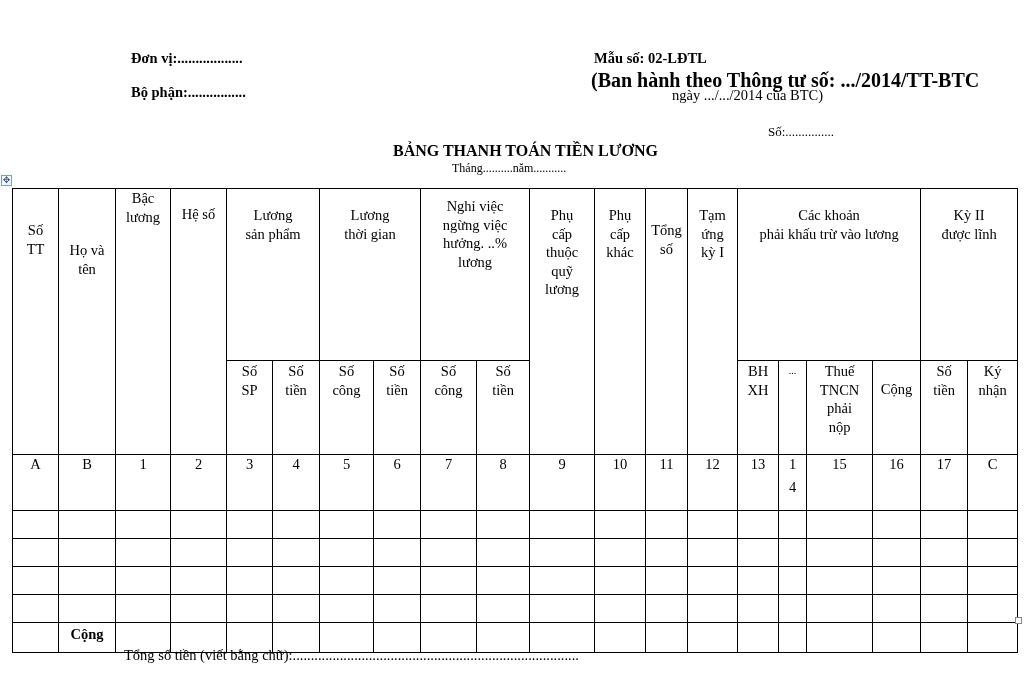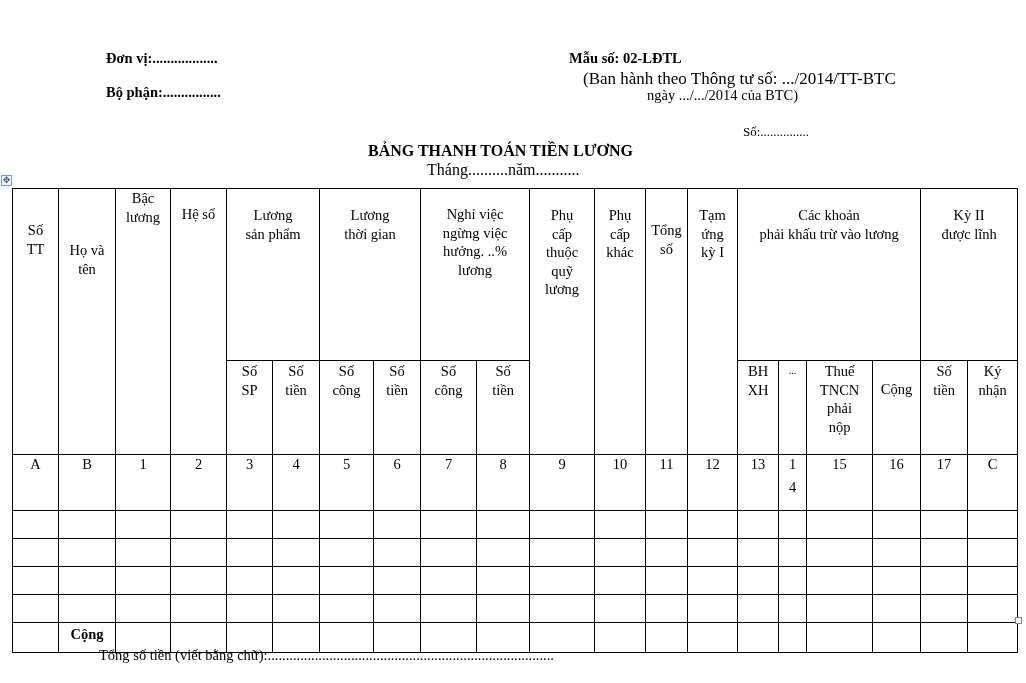--- a/index.html
+++ b/index.html
@@ -1,21 +1,21 @@
 <!DOCTYPE html>
 <html><head>
 <meta charset="utf-8">
 <style>
   html, body { margin: 0; padding: 0; background: #ffffff; }
   body {
     width: 1026px; height: 683px; position: relative; overflow: hidden;
     font-family: "Liberation Serif", "DejaVu Serif", serif; color: #000;
     font-size: 14px;
   }
-  .abs { position: absolute; white-space: nowrap; }
+  .abs { position: absolute; white-space: nowrap; margin-left: 25px; }
   .bold { font-weight: bold; }
   #move-handle {
     position: absolute; left: 1px; top: 175px; width: 9px; height: 9px;
     border: 1px solid #7a9cc9; background: #f4f7fc; font-size: 9px; line-height: 9px;
     text-align: center; color: #33527a; font-family: "DejaVu Sans", sans-serif;
   }
   #resize-handle {
     position: absolute; left: 1015px; top: 617px; width: 5px; height: 5px;
     border: 1px solid #888; background: #fff;
   }
@@ -40,27 +40,27 @@
 </style>
 </head>
 <body>
 
 <div id="move-handle">✥</div>
 
 <div class="abs bold" style="left:106px; top:50px; font-size:14.5px;">Đơn vị:..................</div>
 <div class="abs bold" style="left:106px; top:84px; font-size:14.5px;">Bộ phận:................</div>
 
 <div class="abs bold" style="left:569px; top:50px; font-size:14.5px;">Mẫu số: 02-LĐTL</div>
-<div class="abs" style="left:583px; top:69px; font-size:17px;">(Ban hành theo Thông tư số: .../2014/TT-BTC</div>
+<div class="abs" style="left:566px; top:69px; font-size:20px;font-weight:bold;">(Ban hành theo Thông tư số: .../2014/TT-BTC</div>
 <div class="abs" style="left:647px; top:87px; font-size:14.5px;">ngày .../.../2014 của BTC)</div>
 
 <div class="abs" style="left:743px; top:124px; font-size:13px;">Số:...............</div>
 
 <div class="abs bold" style="left:368px; top:142px; font-size:16px;">BẢNG THANH TOÁN TIỀN LƯƠNG</div>
-<div class="abs" style="left:427px; top:161px; font-size:16px;">Tháng..........năm...........</div>
+<div class="abs" style="left:427px; top:161px; font-size:12px;">Tháng..........năm...........</div>
 
 <table class="payroll">
   <colgroup>
     <col style="width:46px">
       <col style="width:57px">
       <col style="width:55px">
       <col style="width:56px">
     <col style="width:46px">
       <col style="width:47px">
       <col style="width:54px">
@@ -96,21 +96,21 @@
       <div>Hệ số</div>
     </td>
     <td colspan="2" class="pad">
       <div>Lương</div>
       <div>sản phẩm</div>
     </td>
     <td colspan="2" class="pad">
       <div>Lương</div>
       <div>thời gian</div>
     </td>
-    <td colspan="2" style="padding-top:16px">
+    <td colspan="2" style="padding-top:8px">
       <div>Nghỉ việc</div>
       <div>ngừng việc</div>
       <div>hưởng. ..%</div>
       <div>lương</div>
     </td>
     <td rowspan="2" class="pad">
       <div>Phụ</div>
       <div>cấp</div>
       <div>thuộc</div>
       <div>quỹ</div>

